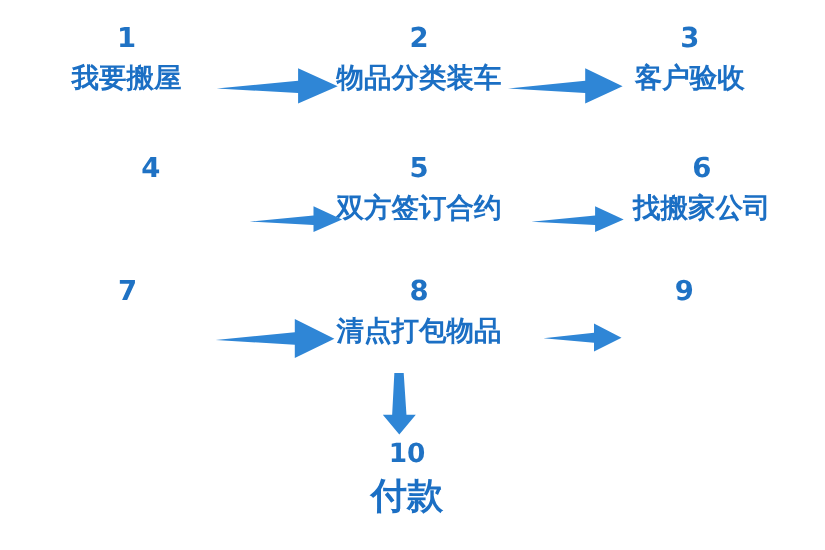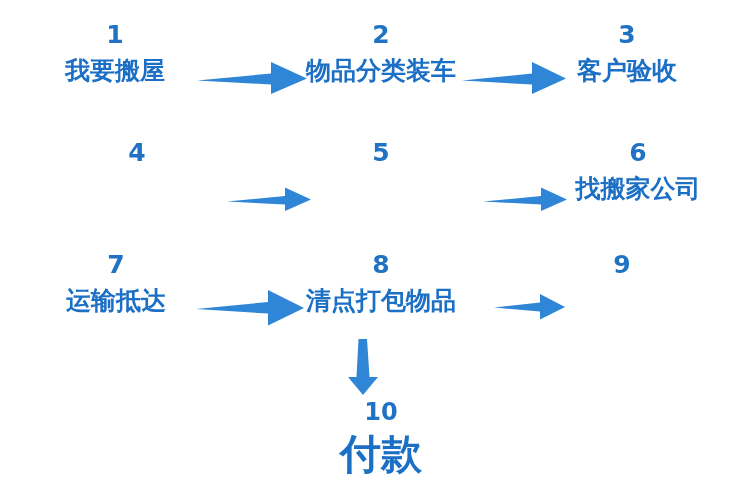--- a/index.html
+++ b/index.html
@@ -35,21 +35,21 @@
     font-size: 25px;
     font-weight: bold;
     color: #1b6fc4;
     line-height: 1;
     margin-top: 11px;
   }
   .step-final .step-number {
     font-size: 24px;
   }
   .step-final .step-label {
-    font-size: 41px;
+    font-size: 33px;
     margin-top: 10px;
   }
   .arrow {
     position: absolute;
   }
   .arrow svg {
     display: block;
     overflow: visible;
   }
 </style>
@@ -72,42 +72,42 @@
     <div class="step-number">3</div>
     <div class="step-label">客户验收</div>
   </div>
 
   <div class="step" style="left:137px; top:140px;">
     <div class="step-number">4</div>
   </div>
 
   <div class="step" style="left:381px; top:140px;">
     <div class="step-number">5</div>
+    <div class="step-label">双方签订合约</div>
   </div>
 
   <div class="step" style="left:638px; top:140px;">
     <div class="step-number">6</div>
     <div class="step-label">找搬家公司</div>
   </div>
 
   <div class="step" style="left:116px; top:252px;">
     <div class="step-number">7</div>
-    <div class="step-label">运输抵达</div>
   </div>
 
   <div class="step" style="left:381px; top:252px;">
     <div class="step-number">8</div>
     <div class="step-label">清点打包物品</div>
   </div>
 
   <div class="step" style="left:622px; top:252px;">
     <div class="step-number">9</div>
   </div>
 
-  <div class="step step-final" style="left:381px; top:400px;">
+  <div class="step step-final" style="left:370px; top:400px;">
     <div class="step-number">10</div>
     <div class="step-label">付款</div>
   </div>
 
   <div class="arrow" style="left:197px; top:60px; width:112px; height:36px;">
     <svg width="112" height="36" viewBox="0 0 112 36">
       <polygon points="0,20.5 74,13.5 74,2 110,18.5 74,34 74,24.5" fill="#2f86d6"></polygon>
     </svg>
   </div>
 

